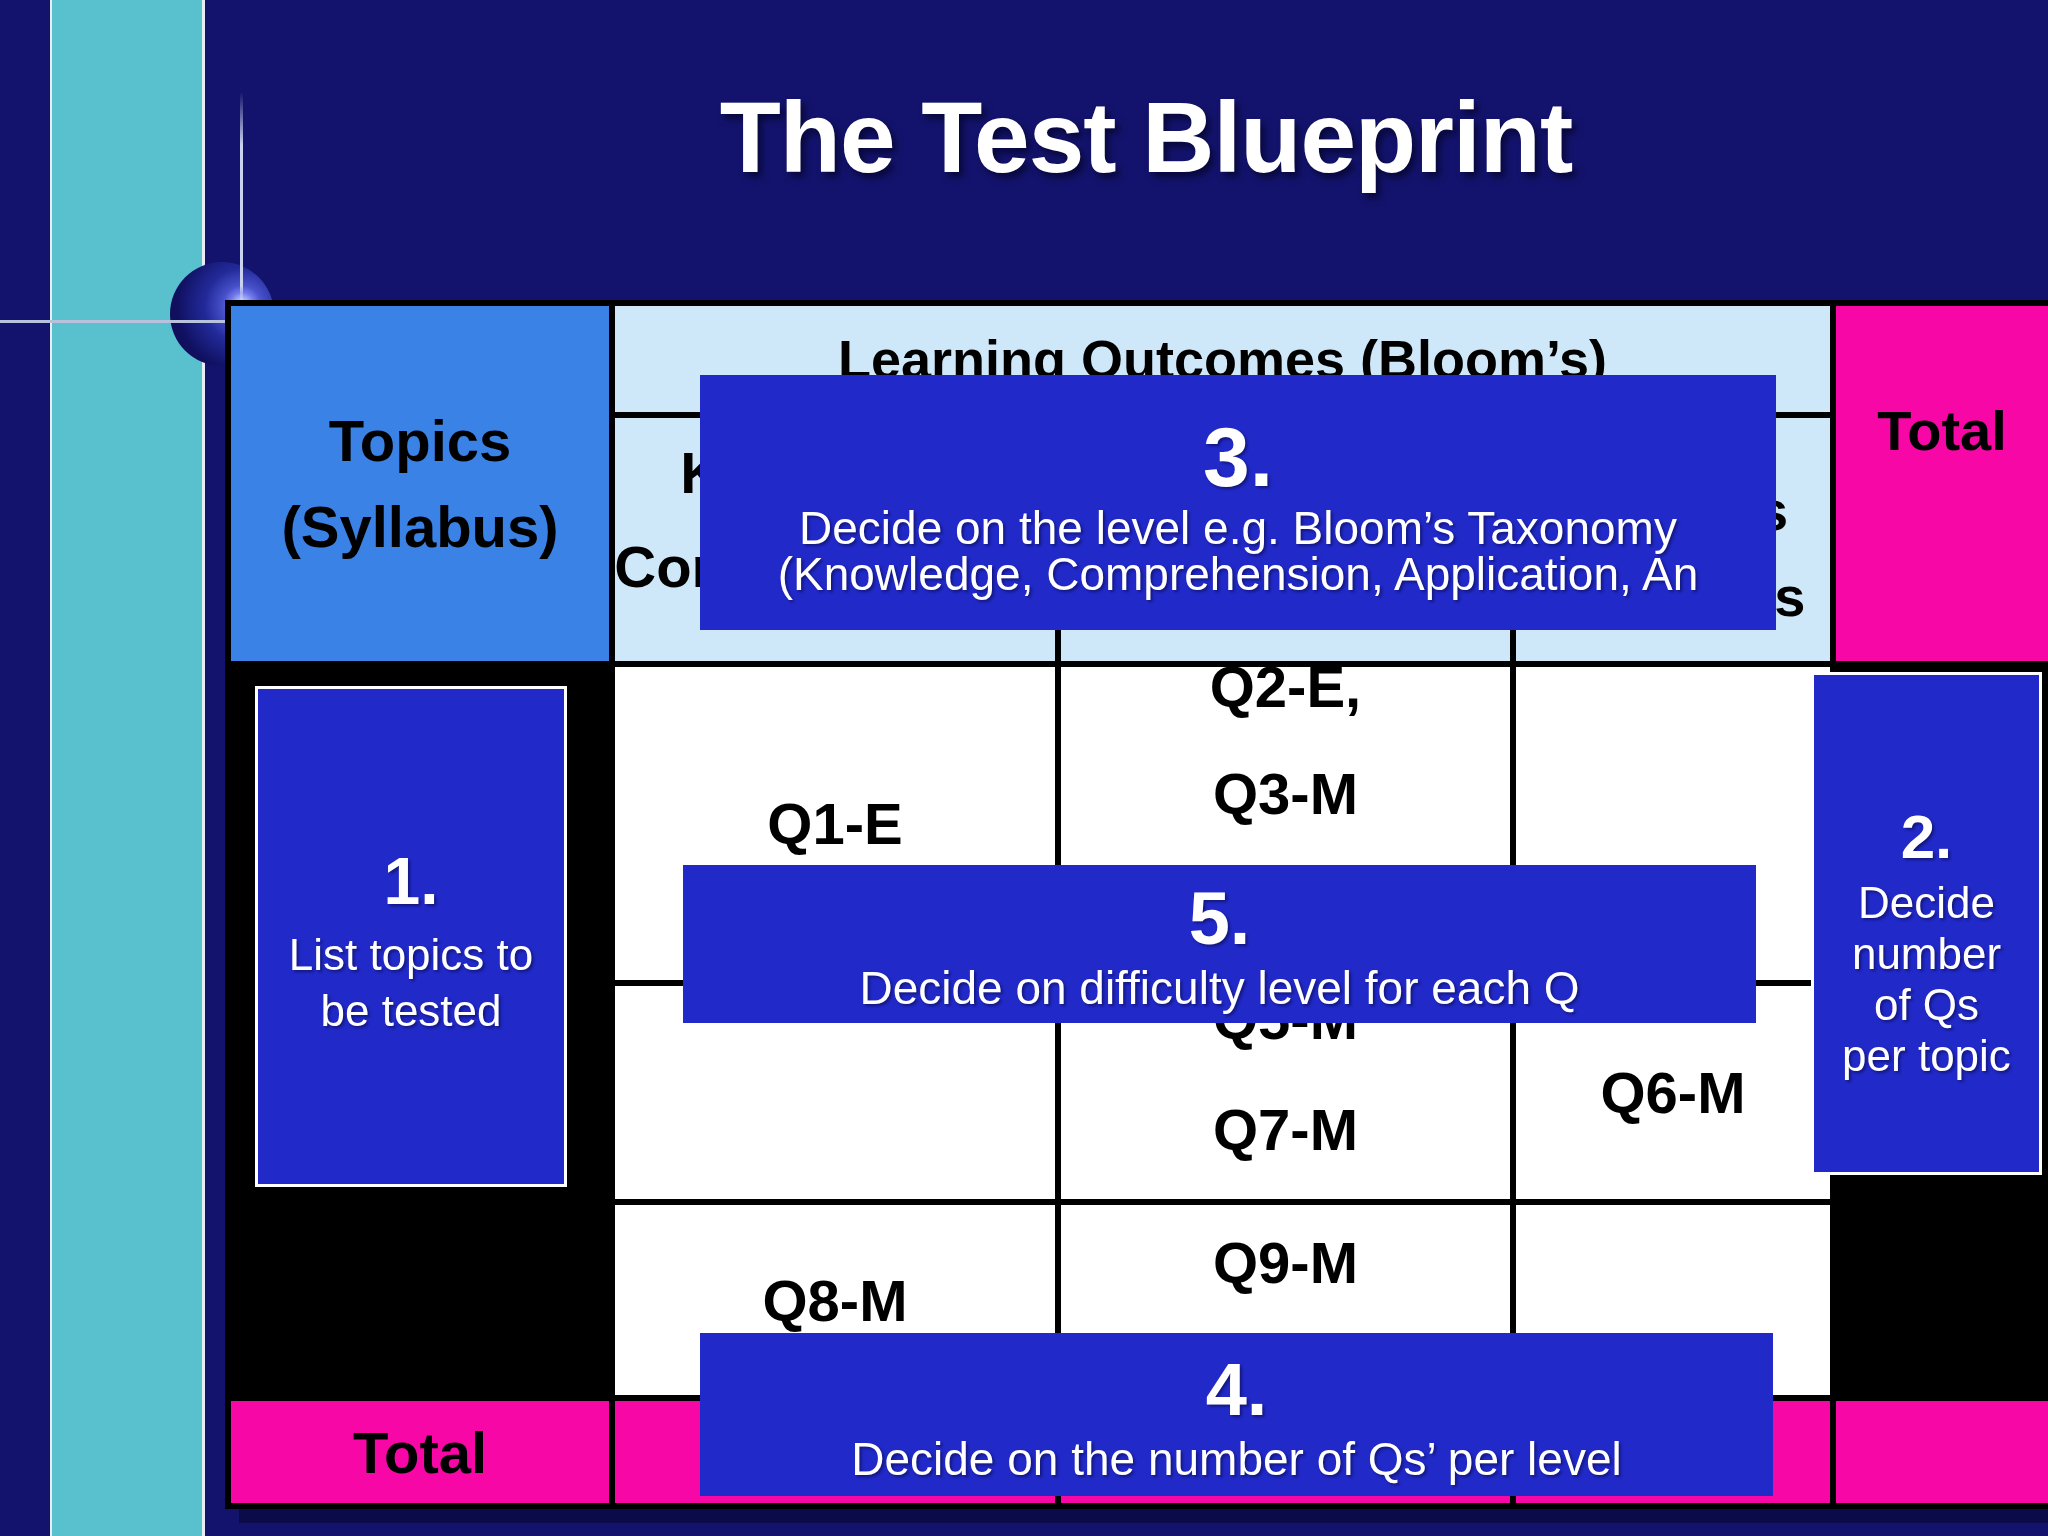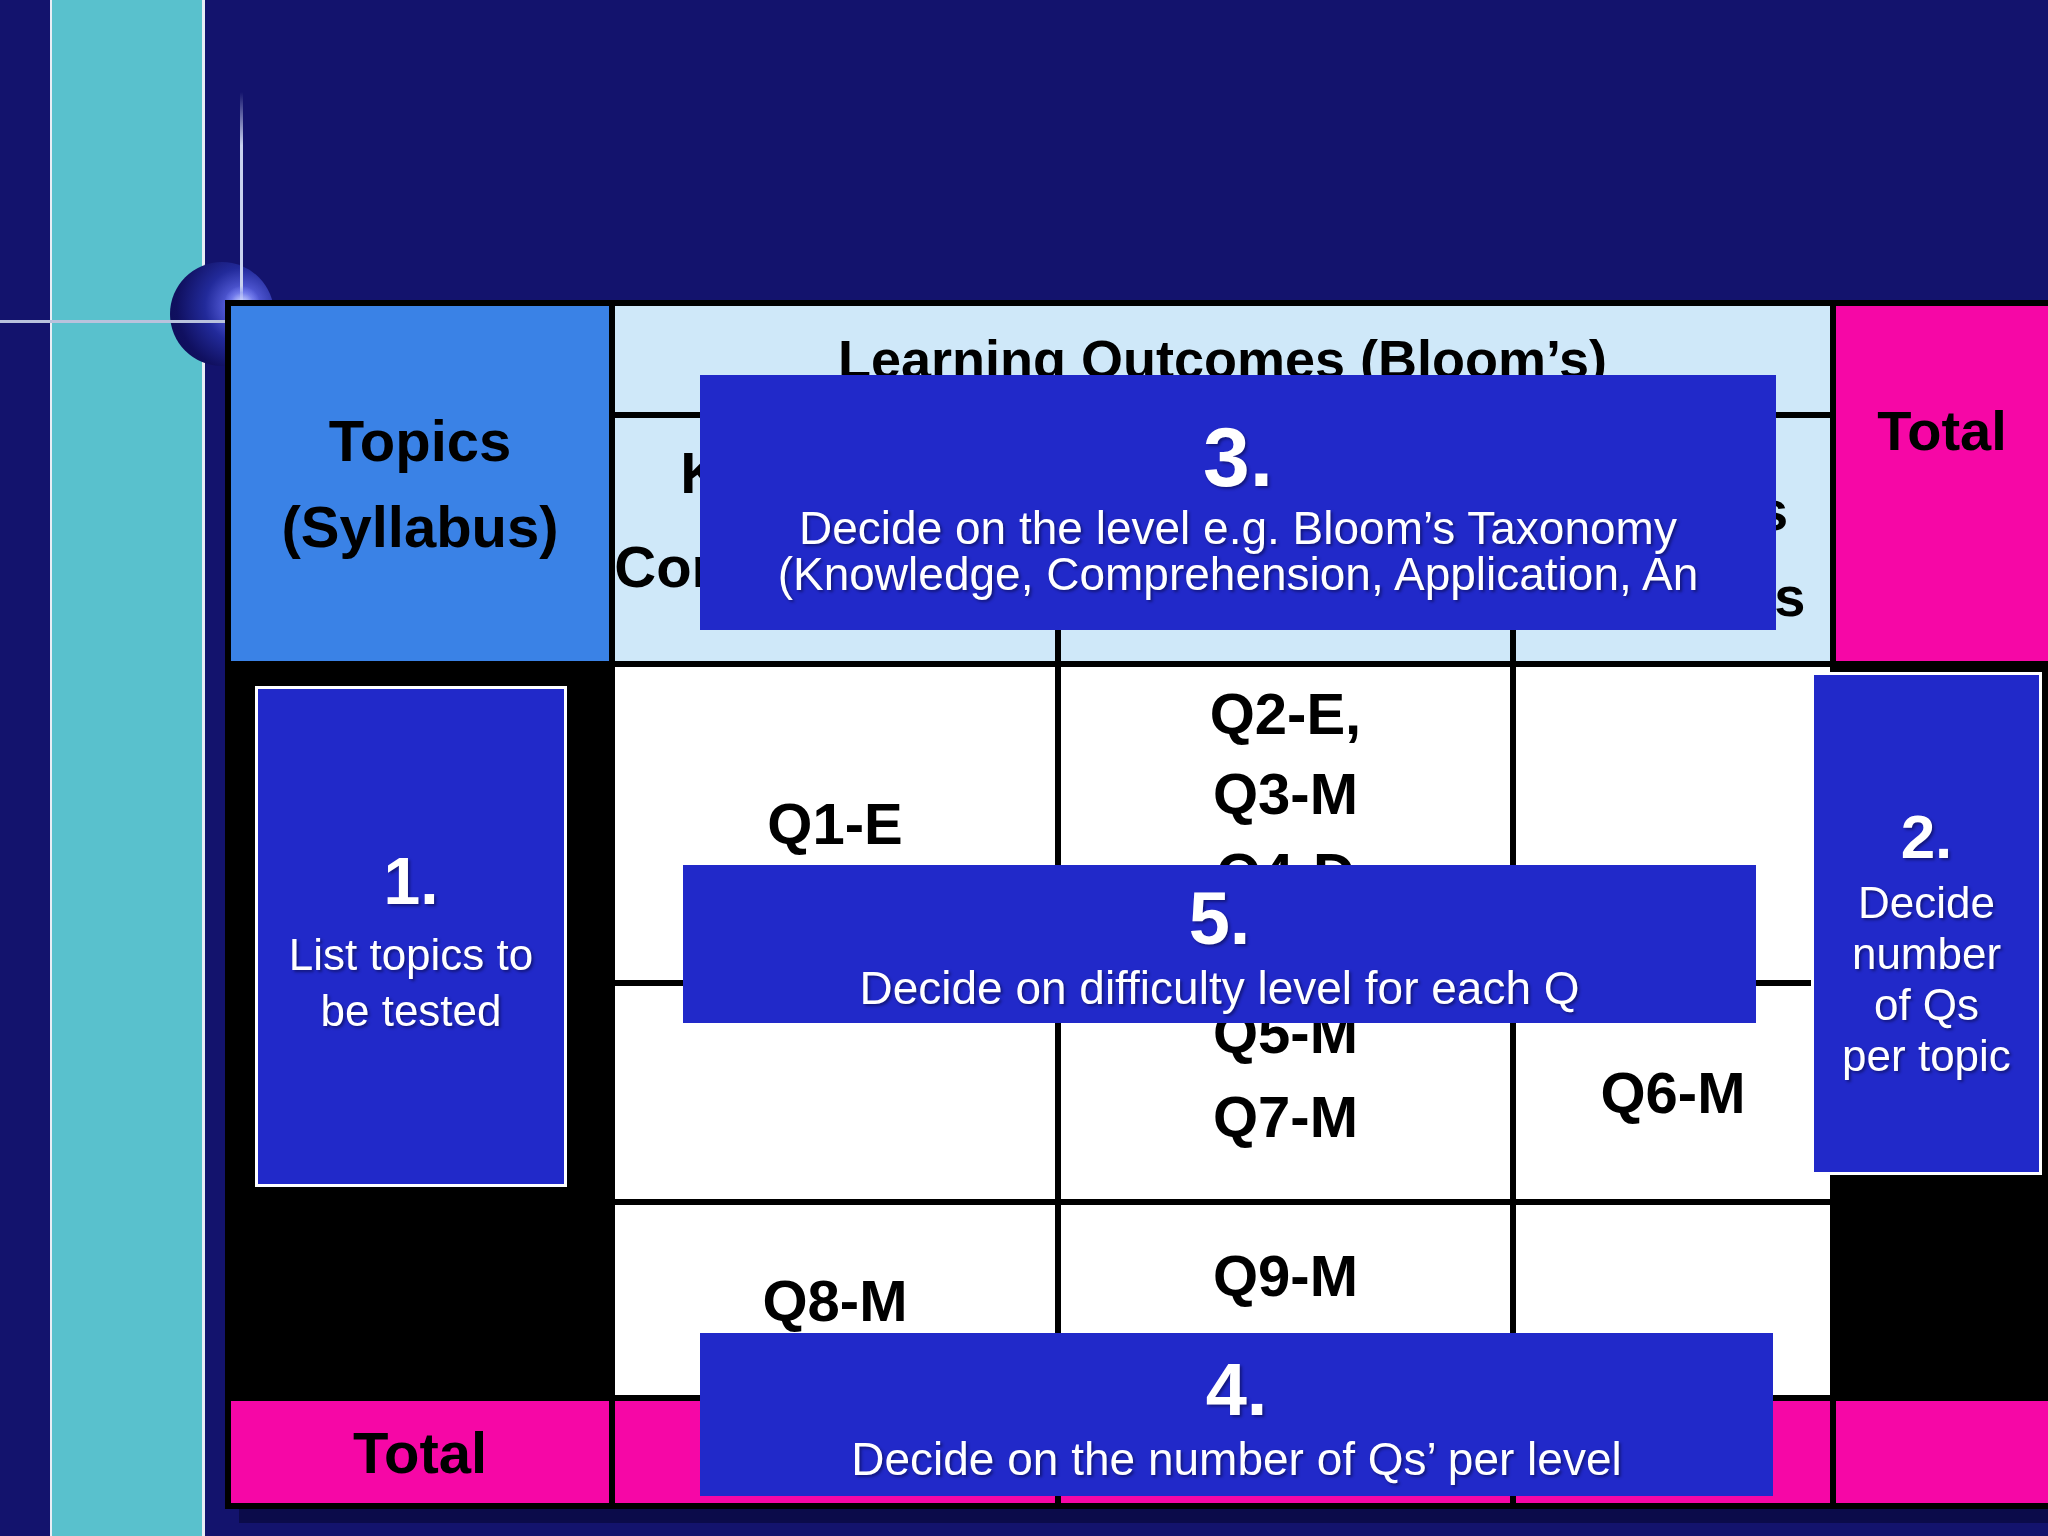--- a/index.html
+++ b/index.html
@@ -27,21 +27,21 @@
     background:#000;display:grid;box-sizing:border-box;
     grid-template-columns:378px 440px 449px 314px 212px;
     grid-template-rows:106px 243px 313px 213px 190px 102px;
     gap:6px;padding:6px 0 6px 6px;
     box-shadow:14px 14px 0 rgba(2,2,32,.45);}
   .cell{display:flex;flex-direction:column;align-items:center;justify-content:center;
     font-size:58px;color:#000;box-sizing:border-box;overflow:hidden;}
   .c-light{background:#cfe8f9;}
   .c-blue{background:#3a82e6;}
   .c-magenta{background:#f607a6;}
-  .c-white{background:#ffffff;}
+  .c-white{background:#ffffff;gap:27px;}
   .ln{white-space:nowrap;font-weight:bold;}
   .topics-cell{grid-column:1;grid-row:1/3;line-height:86px;}
   .lo-cell{grid-column:2/5;grid-row:1;font-size:54px;}
   .totalcol-cell{grid-column:5;grid-row:1/3;justify-content:flex-start;padding-top:92px;font-size:56px;}
   .sub1{grid-column:2;grid-row:2;line-height:94px;padding-bottom:40px;}
   .sub2{grid-column:3;grid-row:2;}
   .sub3{grid-column:4;grid-row:2;line-height:86px;padding-top:28px;font-size:56px;}
   .r2c1{grid-column:2;grid-row:3;}
   .r2c2{grid-column:3;grid-row:3;line-height:80px;padding-bottom:60px;}
   .r2c3{grid-column:4;grid-row:3;}
@@ -82,20 +82,21 @@
 <body>
 
 <div class="slide">
 
   <div class="stripe"></div>
   <div class="sphere"></div>
   <div class="vline"></div>
   <div class="hline"></div>
   <div class="glowdot"></div>
 
+  <h1 class="title">The Test Blueprint</h1>
 
   <div class="tbl">
 
     <div class="cell c-blue topics-cell">
       <div class="ln">Topics</div>
       <div class="ln">(Syllabus)</div>
     </div>
 
     <div class="cell c-light lo-cell">
       <div class="ln">Learning Outcomes (Bloom’s)</div>

